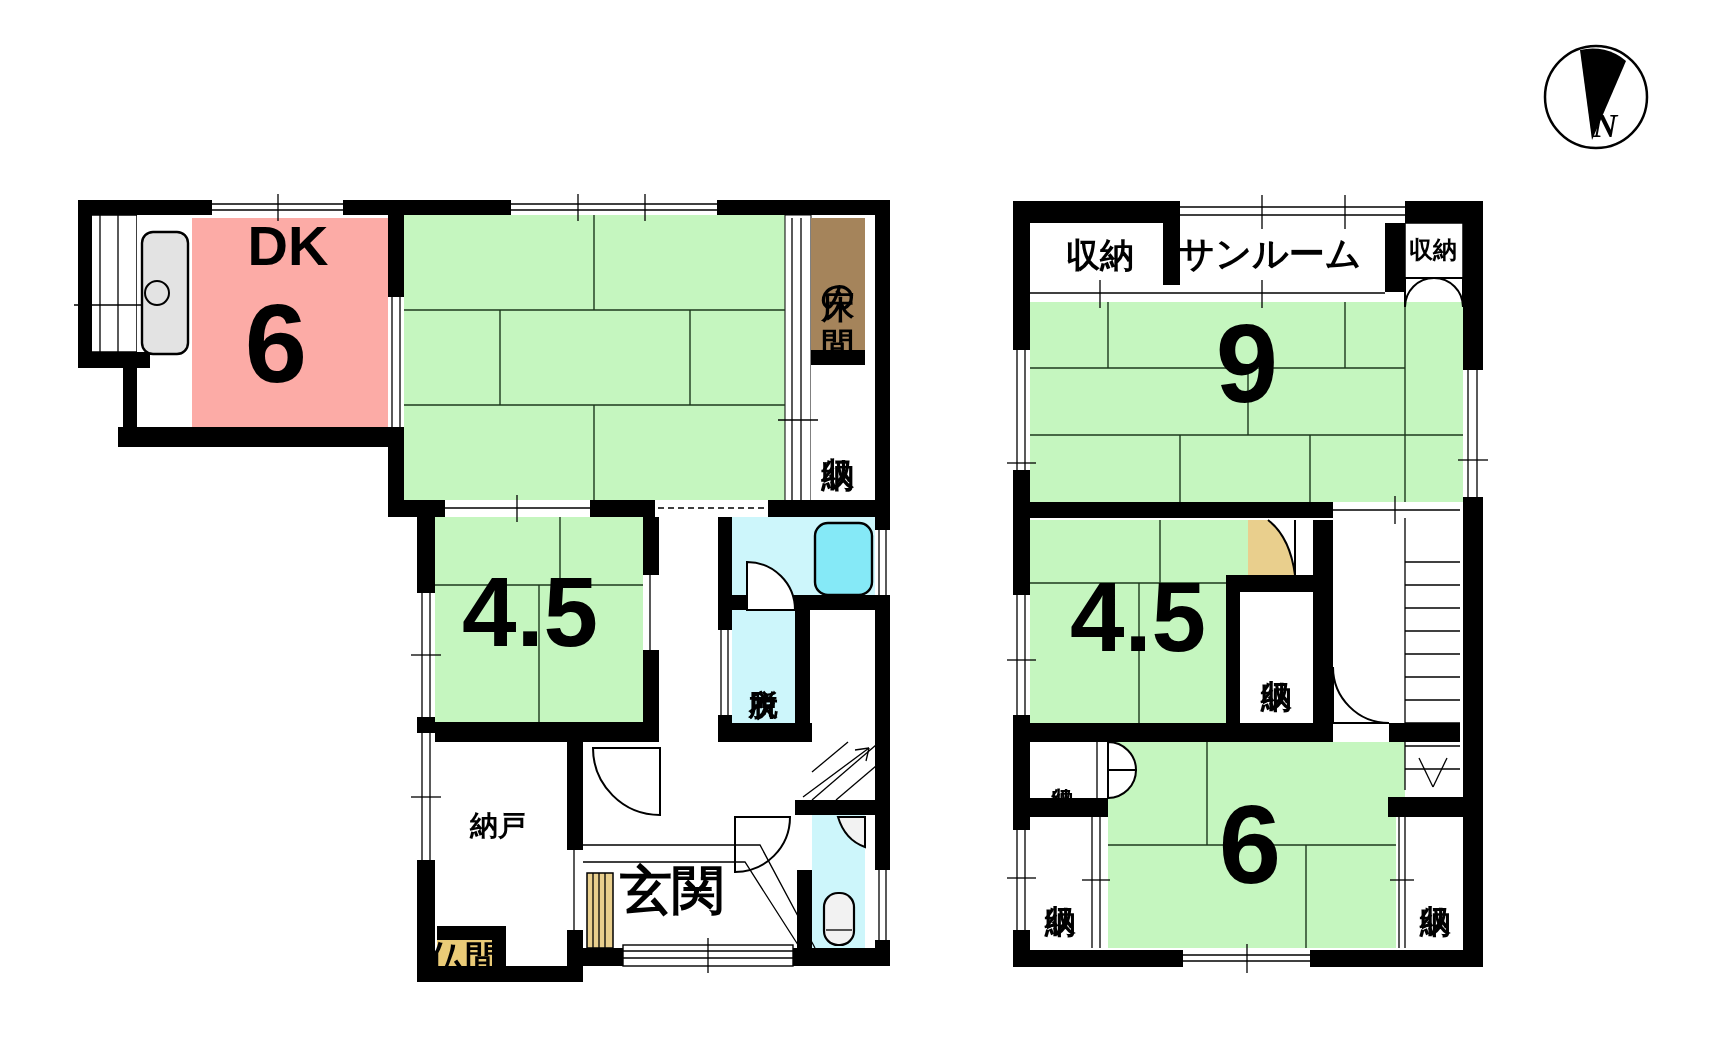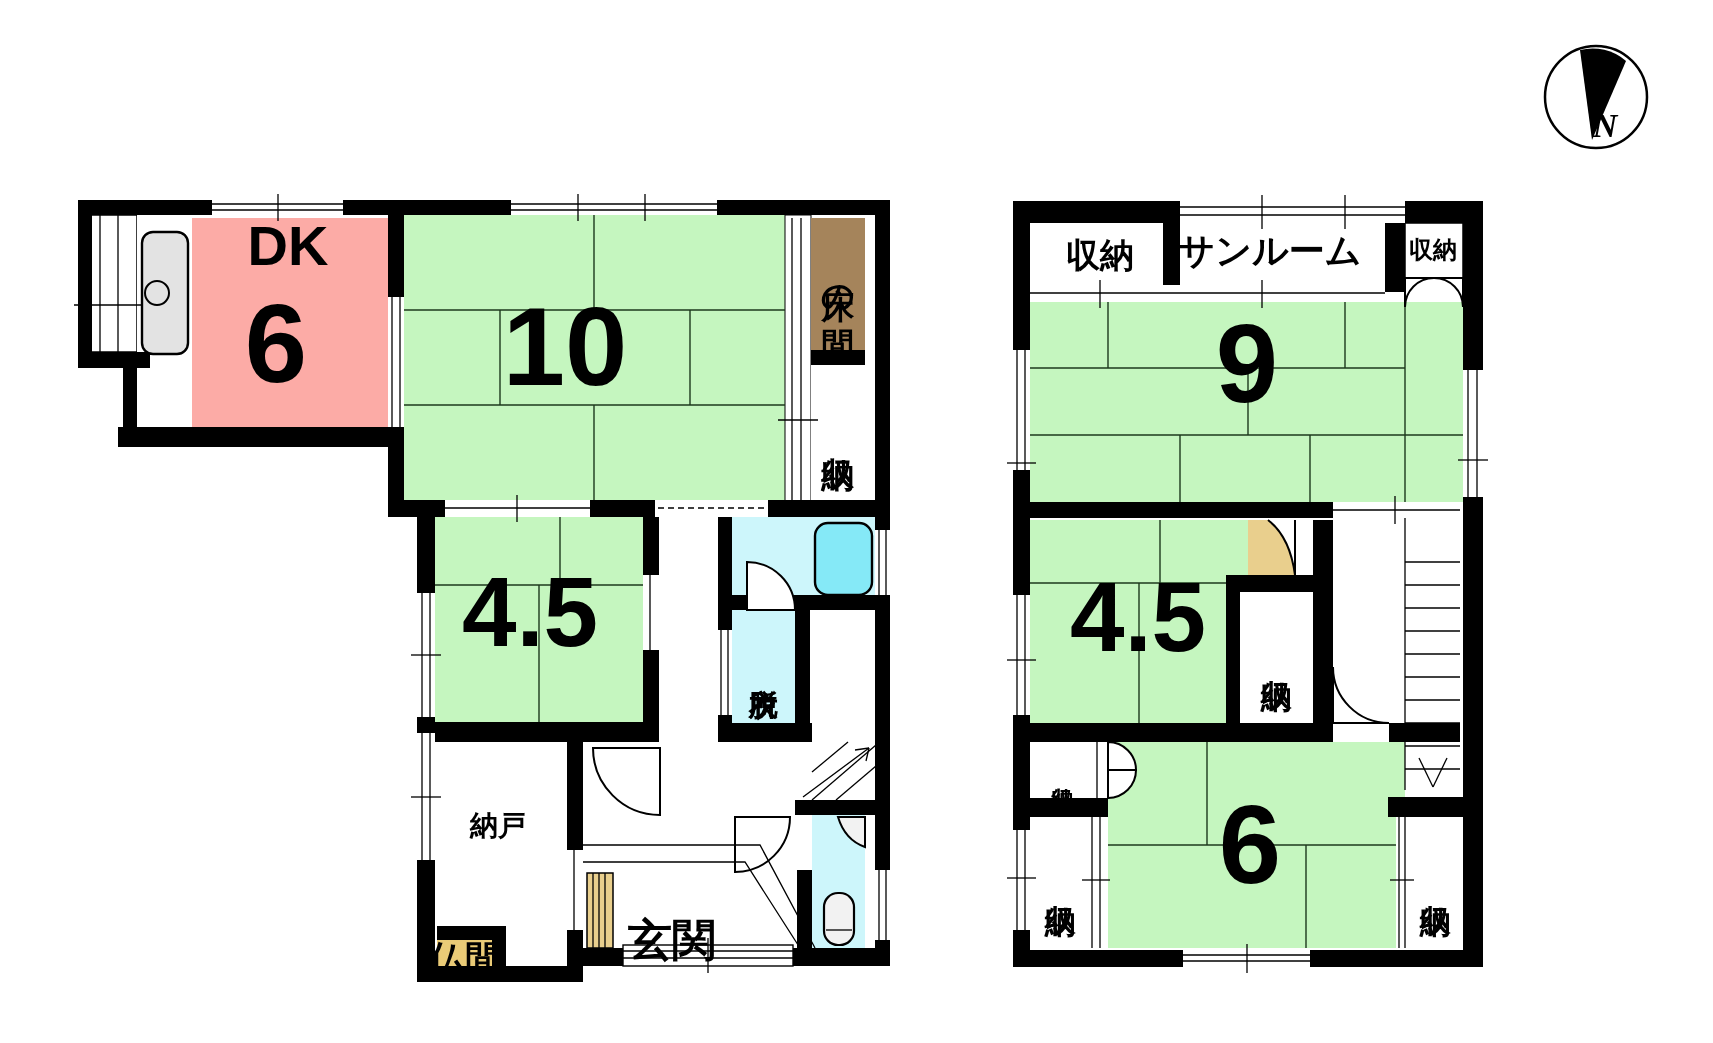--- a/index.html
+++ b/index.html
@@ -354,31 +354,30 @@
   </g>
 
   <g>
     <circle cx="1596" cy="97" r="51" fill="#ffffff" stroke="#000" stroke-width="2.5"></circle>
     <path d="M1592,140 L1580,50 A51,51 0 0 1 1626,61 Z" fill="#000"></path>
   </g>
 </svg>
 
   <div class="lbl num" style="left:277px;top:246px;font-size:56px;margin-left:11px;">DK</div>
   <div class="lbl num" style="left:276px;top:344px;font-size:112px;">6</div>
-  <div class="lbl num" style="left:565px;top:347px;font-size:112px;">10</div>
   <div class="lbl vert" style="left:838px;top:283px;font-size:33px;">床の間</div>
   <div class="lbl vert" style="left:838px;top:433px;font-size:33px;">収納</div>
   <div class="lbl num" style="left:530px;top:613px;font-size:98px;">4.5</div>
   <div class="lbl vert" style="left:763px;top:666px;font-size:29px;letter-spacing:0;">脱衣所</div>
   <div class="lbl" style="left:498px;top:826px;font-size:28px;">納戸</div>
   <div class="lbl" style="left:465px;top:959px;font-size:36px;">仏間</div>
-  <div class="lbl" style="left:672px;top:940px;font-size:44px;">玄関</div>
+  <div class="lbl" style="left:672px;top:891px;font-size:52px;">玄関</div>
 
   <div class="lbl" style="left:1100px;top:255px;font-size:34px;">収納</div>
-  <div class="lbl" style="left:1270px;top:254px;font-size:36px;font-family:Liberation Mono, monospace;">サンルーム</div>
+  <div class="lbl" style="left:1270px;top:254px;font-size:36px;">サンルーム</div>
   <div class="lbl" style="left:1433px;top:250px;font-size:24px;">収納</div>
   <div class="lbl num" style="left:1247px;top:364px;font-size:112px;">9</div>
   <div class="lbl num" style="left:1138px;top:618px;font-size:98px;">4.5</div>
   <div class="lbl vert" style="left:1276px;top:657px;font-size:31px;">収納</div>
   <div class="lbl vert" style="left:1062px;top:770px;font-size:22px;letter-spacing:0;">収納</div>
   <div class="lbl vert" style="left:1060px;top:882px;font-size:31px;">収納</div>
   <div class="lbl num" style="left:1250px;top:845px;font-size:112px;">6</div>
   <div class="lbl vert" style="left:1435px;top:882px;font-size:31px;">収納</div>
 
   <div class="n-letter" style="left:1605px;top:126px;font-size:34px;">N</div>

